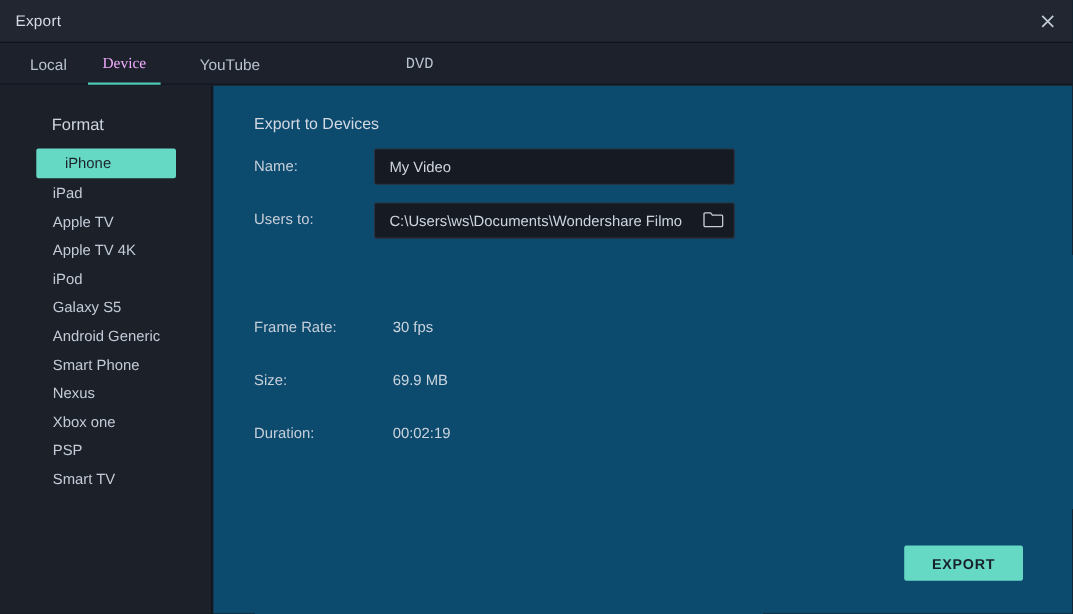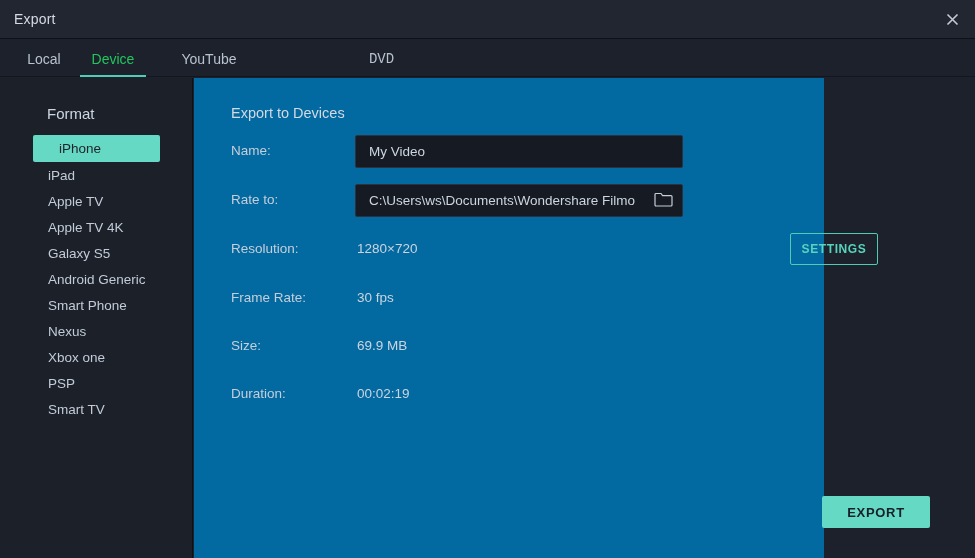--- a/index.html
+++ b/index.html
@@ -68,21 +68,21 @@
     top: 0;
     height: 37px;
     display: flex;
     align-items: center;
     justify-content: center;
     font-size: 14px;
     color: #b9c2cf;
     cursor: pointer;
     box-sizing: border-box;
   }
-  .tab.active { color: #22c55e; }
+  .tab.active { color: #f0abfc; font-family: Liberation Serif, serif; }
   .tab.active::after {
     content: "";
     position: absolute;
     left: 1px;
     right: 1px;
     bottom: 0px;
     height: 2px;
     background: #4fcdb6;
   }
 
@@ -130,23 +130,23 @@
     margin-right: 32px;
     padding-left: 26px;
     height: 27px;
   }
 
   
   .main {
     position: absolute;
     left: 194px;
     top: 78px;
-    width: 630px;
+    width: 781px;
     height: 480px;
-    background: #0369a1;
+    background: #0c4a6e;
     box-sizing: border-box;
   }
   .panel-heading {
     position: absolute;
     left: 37px;
     top: 27px;
     font-size: 14.5px;
     color: #d2d9e3;
   }
 
@@ -166,21 +166,21 @@
   .row-value {
     position: absolute;
     left: 163px;
     top: 8px;
     font-size: 13.5px;
     color: #ccd4de;
   }
 
   .field {
     position: absolute;
-    left: 161px;
+    left: 146px;
     top: 0;
     width: 328px;
     height: 33px;
     background: #151a23;
     border: 1px solid #2c323d;
     border-radius: 2px;
     box-sizing: border-box;
     cursor: text;
   }
   .field-text {
@@ -260,20 +260,21 @@
       <div class="tab" style="left: 352px; width: 59px; font-family: Liberation Mono, monospace;">DVD</div>
     </div>
 
   <div class="sidebar">
     <div class="sidebar-title">Format</div>
     <div class="fmt-list" id="fmtlist">
         <div class="fmt-item selected">iPhone</div>
         <div class="fmt-item">iPad</div>
         <div class="fmt-item">Apple TV</div>
         <div class="fmt-item">Apple TV 4K</div>
+        <div class="fmt-item">iPod</div>
         <div class="fmt-item">Galaxy S5</div>
         <div class="fmt-item">Android Generic</div>
         <div class="fmt-item">Smart Phone</div>
         <div class="fmt-item">Nexus</div>
         <div class="fmt-item">Xbox one</div>
         <div class="fmt-item">PSP</div>
         <div class="fmt-item">Smart TV</div>
       </div>
   </div>
 
@@ -281,36 +282,31 @@
     <div class="panel-heading">Export to Devices</div>
 
     <div class="row" style="top:57px;">
       <div class="row-label">Name:</div>
       <div class="field">
         <div class="field-text" title="My Video">My Video</div>
       </div>
     </div>
 
     <div class="row" style="top:106px;">
-      <div class="row-label">Rate to:</div>
+      <div class="row-label">Users to:</div>
       <div class="field">
         <div class="field-text" title="C:\Users\ws\Documents">C:\Users\ws\Documents\Wondershare Filmo</div>
         <div class="folder-btn">
           <svg width="19" height="17" viewBox="0 0 19 17">
             <path d="M1 3.5 A1 1 0 0 1 2 2.5 L7 2.5 L8.6 4.6 L17 4.6 A1 1 0 0 1 18 5.6 L18 14 A1 1 0 0 1 17 15 L2 15 A1 1 0 0 1 1 14 Z" fill="none" stroke="#c6ced9" stroke-width="1.2"></path>
           </svg>
         </div>
       </div>
     </div>
 
-    <div class="row" style="top:155px;">
-      <div class="row-label">Resolution:</div>
-      <div class="row-value">1280×720</div>
-      <button class="settings-btn">SETTINGS</button>
-    </div>
 
     <div class="row" style="top:204px;">
       <div class="row-label">Frame Rate:</div>
       <div class="row-value">30 fps</div>
     </div>
 
     <div class="row" style="top:252px;">
       <div class="row-label">Size:</div>
       <div class="row-value">69.9 MB</div>
     </div>

